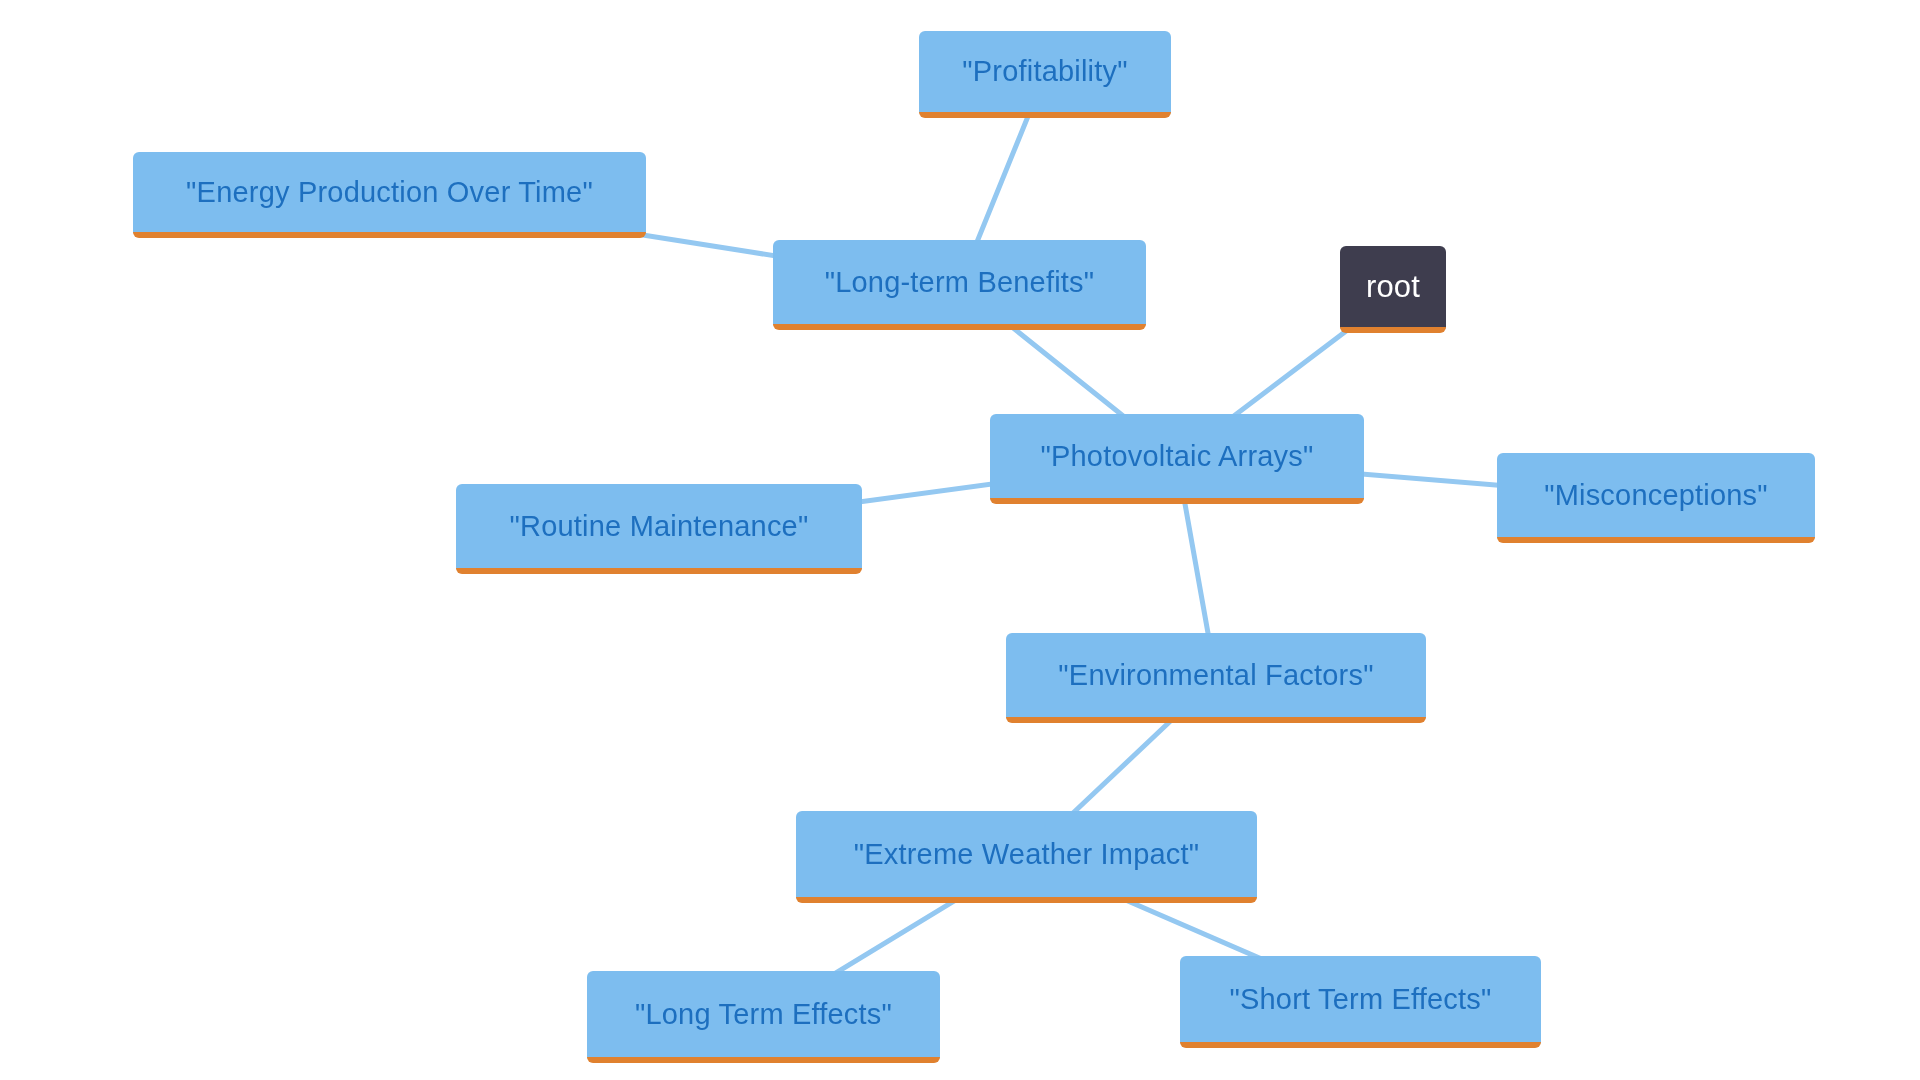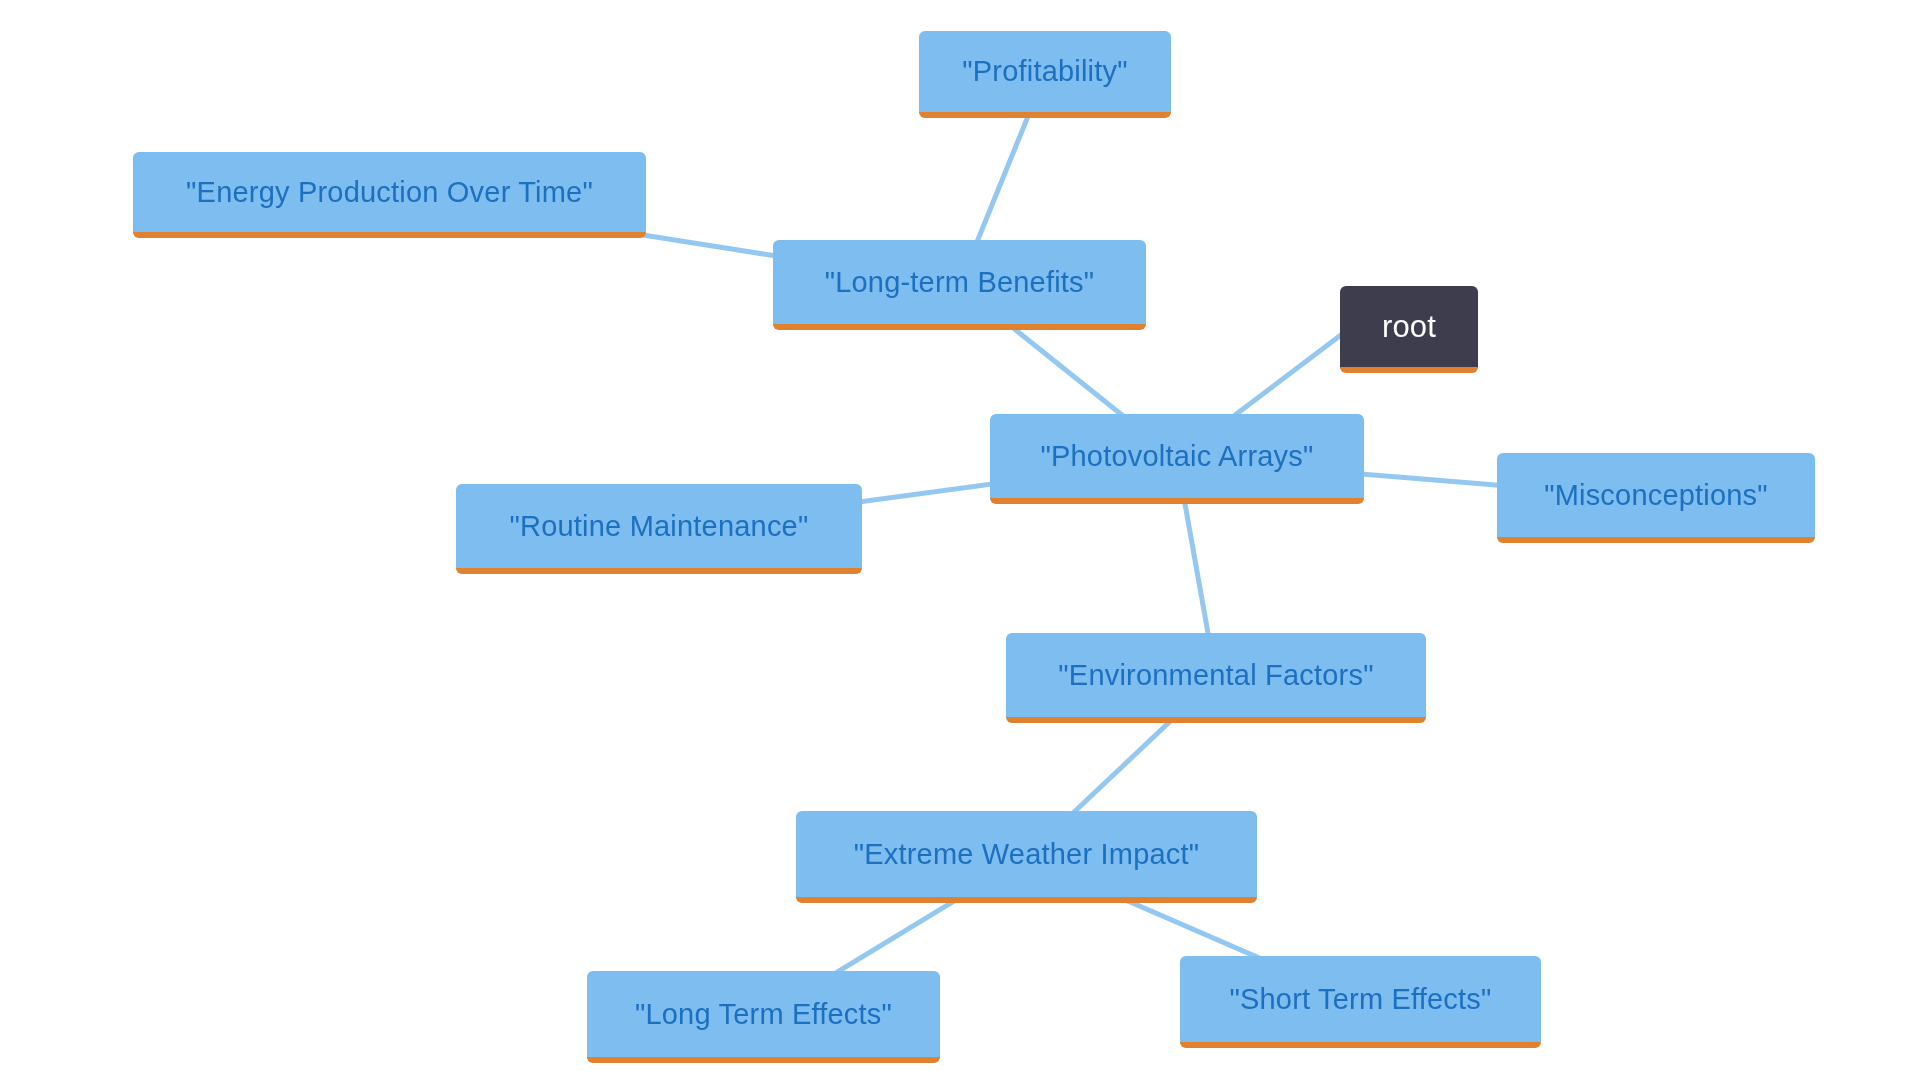--- a/index.html
+++ b/index.html
@@ -58,21 +58,21 @@
       <line x1="1177" y1="459" x2="659" y2="529" stroke="#94C8F1" stroke-width="5" stroke-linecap="round"></line>
       <line x1="1177" y1="459" x2="1656" y2="498" stroke="#94C8F1" stroke-width="5" stroke-linecap="round"></line>
       <line x1="1177" y1="459" x2="1216" y2="678" stroke="#94C8F1" stroke-width="5" stroke-linecap="round"></line>
       <line x1="1216" y1="678" x2="1026.5" y2="857" stroke="#94C8F1" stroke-width="5" stroke-linecap="round"></line>
       <line x1="1026.5" y1="857" x2="763.5" y2="1017" stroke="#94C8F1" stroke-width="5" stroke-linecap="round"></line>
       <line x1="1026.5" y1="857" x2="1360.5" y2="1002" stroke="#94C8F1" stroke-width="5" stroke-linecap="round"></line>
     </svg>
 <div class="node branch" style="left: 919px; top: 31px; width: 252px; height: 87px;">"Profitability"</div>
     <div class="node branch" style="left: 133px; top: 152px; width: 513px; height: 86px;">"Energy Production Over Time"</div>
     <div class="node branch" style="left: 773px; top: 240px; width: 373px; height: 90px;">"Long-term Benefits"</div>
-    <div class="node root" style="left: 1340px; top: 246px; width: 138px; height: 87px; margin-top: 40px;">root</div>
+    <div class="node root" style="left: 1340px; top: 246px; width: 106px; height: 87px;">root</div>
     <div class="node branch" style="left: 990px; top: 414px; width: 374px; height: 90px;">"Photovoltaic Arrays"</div>
     <div class="node branch" style="left: 456px; top: 484px; width: 406px; height: 90px;">"Routine Maintenance"</div>
     <div class="node branch" style="left: 1497px; top: 453px; width: 318px; height: 90px;">"Misconceptions"</div>
     <div class="node branch" style="left: 1006px; top: 633px; width: 420px; height: 90px;">"Environmental Factors"</div>
     <div class="node branch" style="left: 796px; top: 811px; width: 461px; height: 92px;">"Extreme Weather Impact"</div>
     <div class="node branch" style="left: 587px; top: 971px; width: 353px; height: 92px;">"Long Term Effects"</div>
     <div class="node branch" style="left: 1180px; top: 956px; width: 361px; height: 92px;">"Short Term Effects"</div>
   </div>
 
 </body></html>

